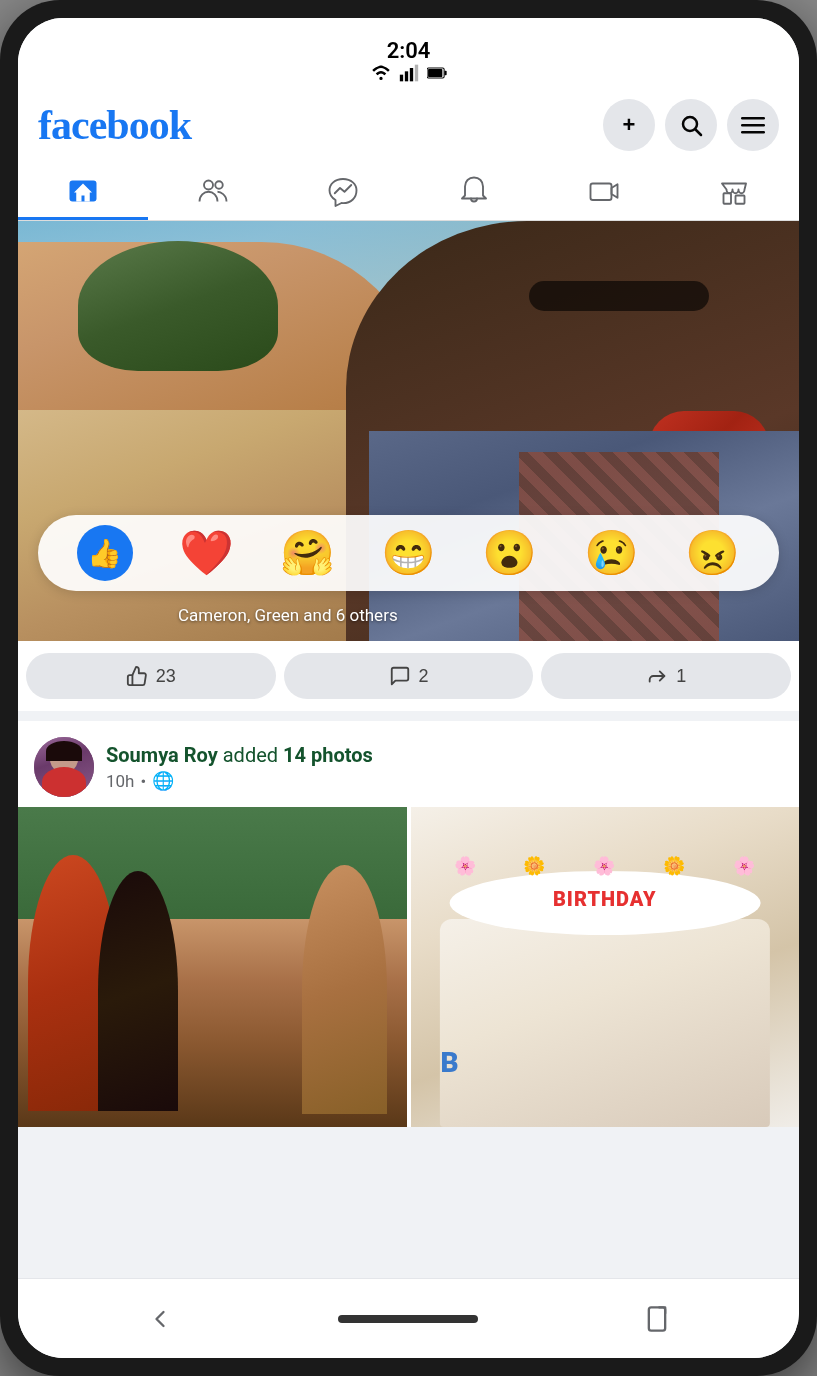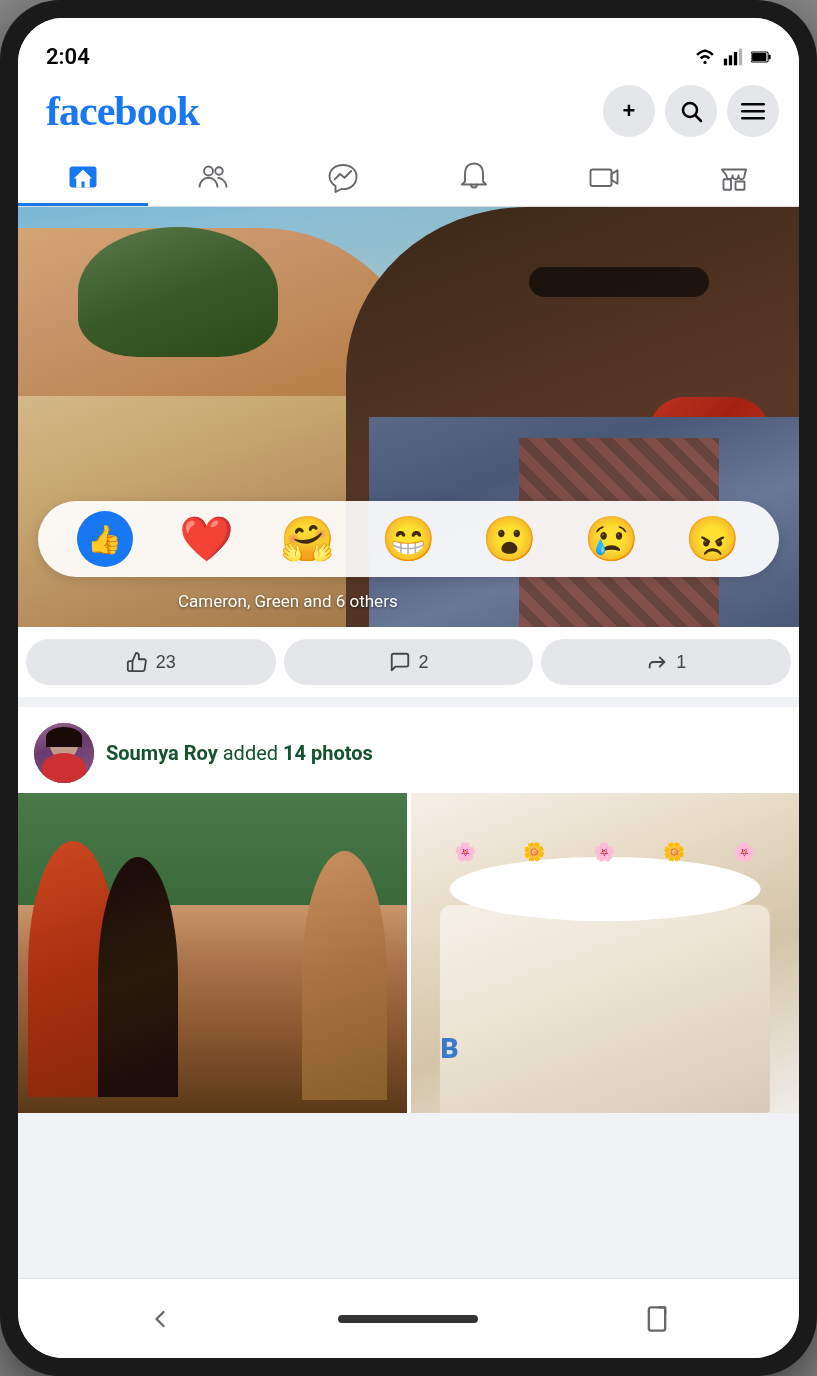--- a/index.html
+++ b/index.html
@@ -28,22 +28,23 @@
       overflow: hidden;
       display: flex;
       flex-direction: column;
     }
     
     .status-bar {
       background: #fff;
       display: flex;
       justify-content: space-between;
       align-items: center;
-      padding: 26px 28px 8px 28px;
+      padding: 20px 28px 8px 28px;
       flex-shrink: 0;
+      flex-direction: column;
     }
     .status-time {
       font-size: 22px;
       font-weight: 600;
       color: #000;
     }
     .status-icons {
       display: flex;
       gap: 8px;
       align-items: center;
@@ -61,21 +62,20 @@
       align-items: center;
       padding: 8px 20px 12px 20px;
       flex-shrink: 0;
     }
     .facebook-logo {
       font-size: 42px;
       font-weight: 800;
       color: #1877f2;
       font-family: Georgia, 'Times New Roman', serif;
       letter-spacing: -1px;
-      margin-left: 8px;
     }
     .header-actions {
       display: flex;
       gap: 10px;
     }
     .header-btn {
       width: 52px;
       height: 52px;
       border-radius: 50%;
       background: #e4e6ea;
@@ -457,20 +457,25 @@
                 <div style="position:absolute;top:4px;left:50%;transform:translateX(-50%);width:36px;height:20px;background:#1a0a0a;border-radius:50% 50% 0 0;"></div>
               </div>
             </div>
           </div>
           <div class="post-meta">
             <div class="post-author">
               <strong>Soumya Roy</strong>
               <span> added </span>
               <strong>14 photos</strong>
             </div>
+            <div class="post-time">
+              <span>10h</span>
+              <span>•</span>
+              <span class="globe-icon">🌐</span>
+            </div>
           </div>
         </div>
 
         <div class="photo-grid">
           <div class="photo-cell">
             <div class="photo-cell-left-inner" style="width:100%;height:100%;background:linear-gradient(160deg,#2a4a2a 0%,#3a6a3a 15%,#5a3a1a 40%,#8a5a2a 55%,#cc5a2a 65%,#aa3820 75%,#1a0a0a 85%,#5a3a1a 100%);">
 
               <div style="width:100%;height:100%;position:relative;overflow:hidden;">
                 <div style="position:absolute;top:0;left:0;right:0;height:35%;background:linear-gradient(180deg,#4a7a4a 0%,#3a6a3a 100%);"></div>
                 <div style="position:absolute;bottom:0;left:0;right:0;height:65%;background:linear-gradient(180deg,#c8956a 0%,#a87048 30%,#8a5830 60%,#5a3818 100%);"></div>
@@ -480,20 +485,21 @@
               </div>
             </div>
           </div>
           <div class="photo-cell">
             <div style="width:100%;height:100%;background:linear-gradient(160deg,#f5f0e8 0%,#e8dcc8 30%,#d4c4a8 60%,#f0ede8 100%);position:relative;overflow:hidden;">
 
               <div style="position:absolute;bottom:0;left:50%;transform:translateX(-50%);width:85%;height:65%;background:linear-gradient(160deg,#f5f0e8 0%,#ede4d4 40%,#d8caba 100%);border-radius:12px 12px 4px 4px;"></div>
 
               <div style="position:absolute;bottom:60%;left:50%;transform:translateX(-50%);width:80%;height:20%;background:white;border-radius:50%;"></div>
 
+              <div style="position:absolute;top:25%;left:0;right:0;text-align:center;font-size:20px;font-weight:900;color:#e63030;letter-spacing:1px;">BIRTHDAY</div>
 
               <div style="position:absolute;top:15%;left:0;right:0;display:flex;justify-content:space-around;padding:0 20px;">
                 <span style="font-size:18px;">🌸</span>
                 <span style="font-size:18px;">🌼</span>
                 <span style="font-size:18px;">🌸</span>
                 <span style="font-size:18px;">🌼</span>
                 <span style="font-size:18px;">🌸</span>
               </div>
 
               <div style="position:absolute;bottom:15%;left:30px;font-size:28px;font-weight:900;color:#3a7acc;">B</div>

